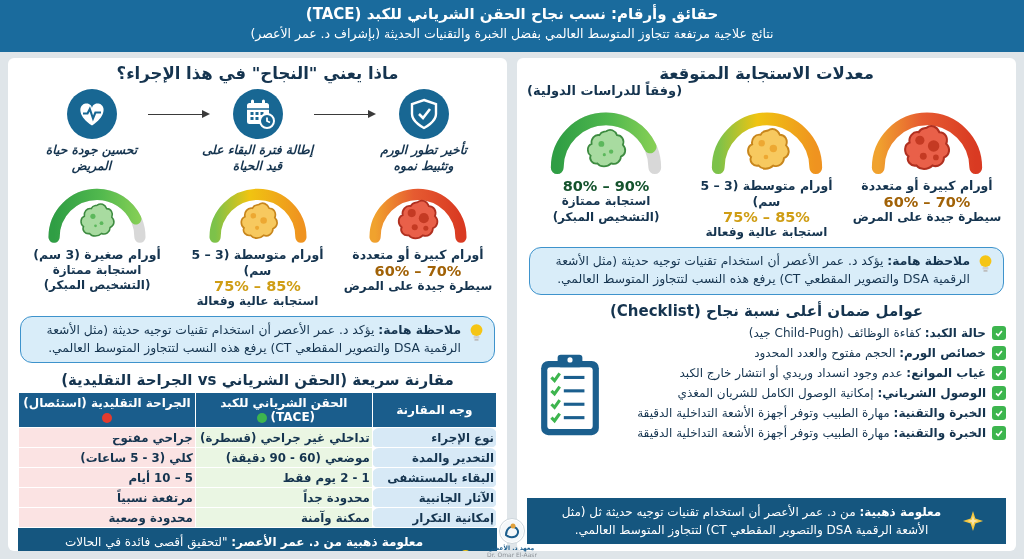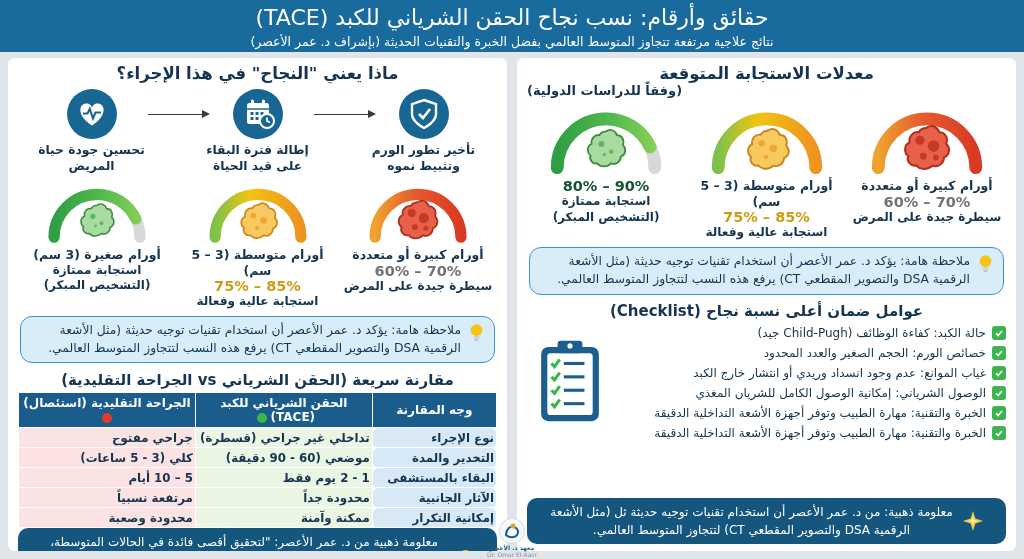--- a/index.html
+++ b/index.html
@@ -6,67 +6,67 @@
   html,body { width:1024px; height:559px; overflow:hidden; }
   body {
     position:relative;
     background:#dfe5e9;
     font-family:"DejaVu Sans","Liberation Sans",sans-serif;
     direction:rtl;
     color:#15344f;
   }
   
   .header { background:#1a6b9d; color:#fff; text-align:center; padding:5px 8px 6px; height:52px; }
-  .header-title { font-size:22px; font-weight:normal; line-height:1.2; }
+  .header-title { font-size:15px; font-weight:bold; line-height:1.2; }
   .header-sub { font-size:12.5px; margin-top:3px; }
 
   
   .content { display:flex; gap:10px; padding:6px 8px 8px; height:507px; }
   .panel { background:#fff; border-radius:6px; flex:1 1 0; padding:4px 10px 7px; display:flex; flex-direction:column; overflow:hidden; }
 
   .panel-title { font-size:16.5px; font-weight:bold; text-align:center; margin-top:2px; }
   .panel-subtitle { font-size:13px; font-weight:bold; text-align:left; margin-bottom:2px; }
 
   
   .gauges { display:flex; justify-content:space-between; margin-top:4px; }
   .gauge { width:33%; text-align:center; }
   .gauge-svg { width:128px; height:70px; }
   .small-gauges .gauge-svg { width:112px; height:62px; }
   .gauge-label { font-size:12.5px; font-weight:bold; line-height:1.25; }
   .gauge-percent { font-size:14.5px; font-weight:bold; direction:ltr; unicode-bidi:isolate; display:block; }
   .gauge-percent:empty, .gauge-desc2:empty { display:none; }
   .g-green .gauge-percent { color:#14532d; }
   .g-yellow .gauge-percent { color:#cf9d14; }
-  .g-red .gauge-percent { color:#737373; }
+  .g-red .gauge-percent { color:#a16207; }
   .gauge-desc, .gauge-desc2 { font-size:12px; font-weight:bold; display:block; line-height:1.3; }
 
   
   .note-box { background:#d9edf9; border:1.6px solid #3e93cc; border-radius:12px;
               padding:5px 9px; margin:6px 2px 4px; font-size:12.3px; line-height:1.45;
               display:flex; gap:7px; align-items:flex-start; }
   .note-box .txt { flex:1; text-align:right; }
-  .lead { font-weight:normal; }
+  .lead { font-weight:bold; }
 
   
   .checklist-title { font-size:15px; font-weight:bold; text-align:center; margin:3px 0 4px; }
-  .checklist-row { display:flex; gap:8px; align-items:center; }
+  .checklist-row { display:flex; gap:8px; align-items:flex-end; }
   .checklist-items { flex:1; }
   .check-item { display:flex; gap:6px; align-items:flex-start; font-size:12px; line-height:1.5; margin-bottom:2px; }
   .checkbox { width:14px; height:14px; background:#3db54e; border-radius:3px; flex:0 0 auto; margin-top:2px;
               display:flex; align-items:center; justify-content:center; }
   .clipboard-wrap { flex:0 0 auto; margin-left:10px; }
 
   
-  .golden-box { background:#15567f; color:#fff; border-radius:10px; padding:5px 22px;
+  .golden-box { background:#15567f; color:#fff; border-radius:0; padding:5px 22px;
                 font-size:12px; line-height:1.5; display:flex; gap:8px; align-items:center;
                 margin-top:auto; }
   .golden-box .txt { flex:1; text-align:center; }
 
   
-  .steps-row { direction:ltr; display:flex; align-items:flex-start; justify-content:center; margin:6px 0 2px; }
+  .steps-row { direction:ltr; display:flex; align-items:flex-start; justify-content:center; margin:6px 0 2px;font-style:italic; }
   .step { width:112px; text-align:center; }
   .step-circle { width:50px; height:50px; border-radius:50%; background:#186793; margin:0 auto 4px;
                  display:flex; align-items:center; justify-content:center; }
   .step-label { font-size:12.3px; font-weight:bold; direction:rtl; line-height:1.3; }
   .arrow { flex:0 0 54px; height:0; border-top:1.7px solid #3a3a3a; margin-top:25px; position:relative; }
   .arrow::after { content:""; position:absolute; left:100%; top:-5px;
                   border-left:8px solid #3a3a3a; border-top:4.5px solid transparent; border-bottom:4.5px solid transparent; }
 
   
   .comp-title { font-size:15px; font-weight:bold; text-align:center; margin:4px 0 3px; }
@@ -192,21 +192,21 @@
               </svg>
             </span>
           <span><span class="lead">حالة الكبد:</span><span> كفاءة الوظائف (Child-Pugh جيد)</span></span>
         </div>
         <div class="check-item">
           <span class="checkbox">
               <svg width="10" height="10" viewBox="0 0 12 12">
                 <path d="M2.5 6.5 L5 9 L9.5 3.5" stroke="#fff" stroke-width="2" fill="none"></path>
               </svg>
             </span>
-          <span><span class="lead">خصائص الورم:</span><span> الحجم الصغير والعدد المحدود</span></span>
+          <span><span class="lead">خصائص الورم:</span><span> الحجم مفتوح والعدد المحدود</span></span>
         </div>
         <div class="check-item">
           <span class="checkbox">
               <svg width="10" height="10" viewBox="0 0 12 12">
                 <path d="M2.5 6.5 L5 9 L9.5 3.5" stroke="#fff" stroke-width="2" fill="none"></path>
               </svg>
             </span>
           <span><span class="lead">غياب الموانع:</span><span> عدم وجود انسداد وريدي أو انتشار خارج الكبد</span></span>
         </div>
         <div class="check-item">

